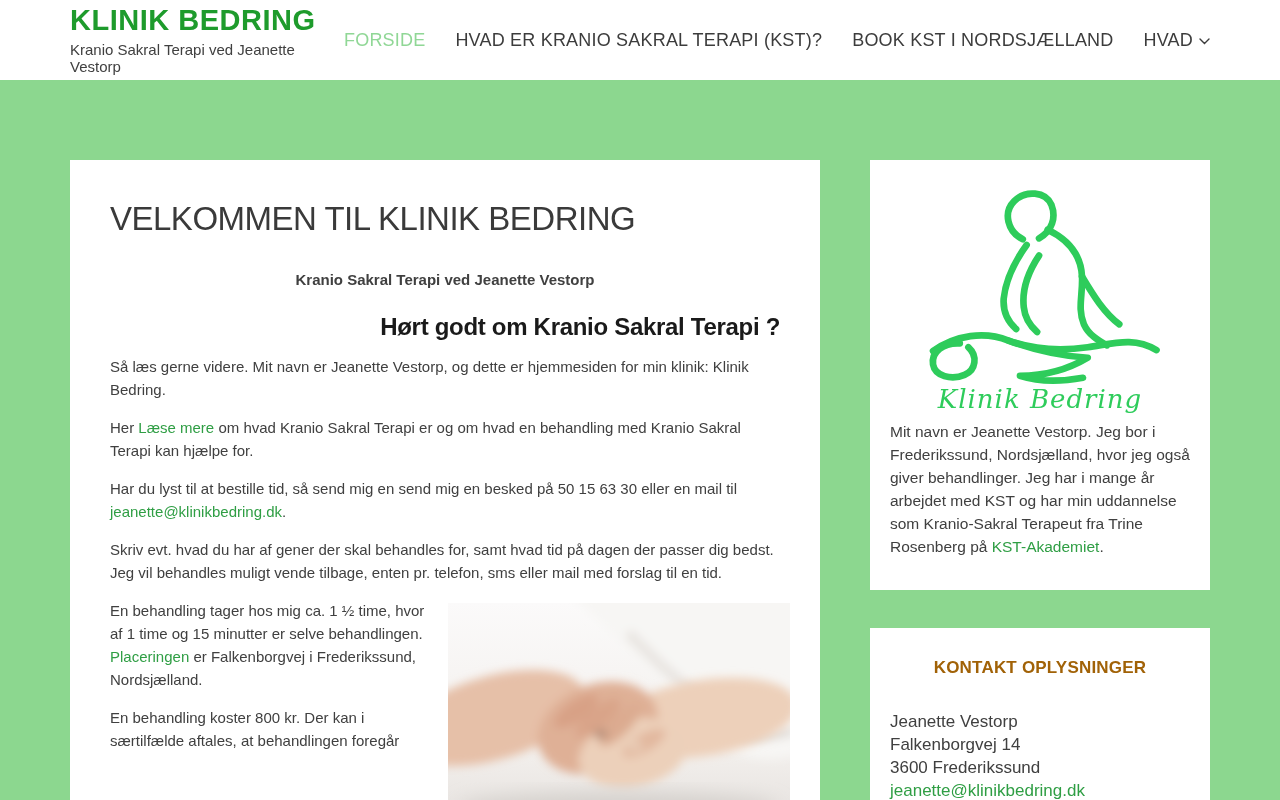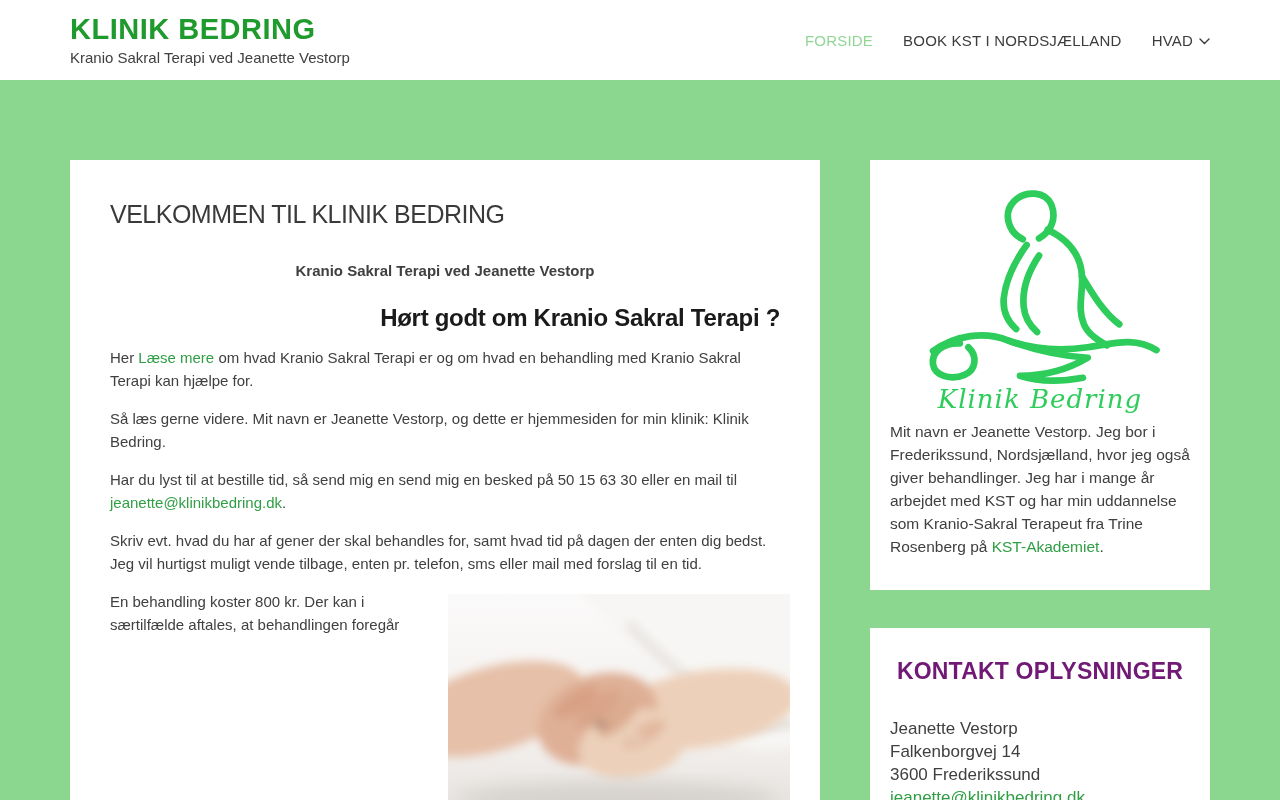--- a/index.html
+++ b/index.html
@@ -24,42 +24,42 @@
   .branding { display: flex; flex-direction: column; }
   .site-title {
     font-size: 29px; font-weight: bold; color: #1E9B2C;
     letter-spacing: 0.5px; text-decoration: none; line-height: 1.1;
     cursor: pointer;
   }
   .site-tagline { font-size: 15px; color: #404040; margin-top: 4px; }
 
   .main-nav { display: flex; align-items: center; gap: 30px; }
   .nav-item {
-    font-size: 15px; color: #3C3C3C; text-decoration: none;
+    font-size: 18px; color: #3C3C3C; text-decoration: none;
     letter-spacing: 0.2px; cursor: pointer; white-space: nowrap;
     display: inline-flex; align-items: center; gap: 6px;
   }
   .nav-item.active { color: #90D796; }
   .chevron-down { display: inline-block; margin-top: 2px; }
 
   
   .content {
     position: absolute; top: 160px; left: 70px;
     display: flex; gap: 50px; align-items: flex-start;
   }
   .card { background: #ffffff; }
 
   
   .main-card {
     width: 750px; min-height: 680px;
     padding: 40px 40px 30px 40px;
   }
   .page-title {
     margin: 0 0 30px 0;
-    font-size: 25px; font-weight: normal; color: #3A3A3A;
+    font-size: 33px; font-weight: normal; color: #3A3A3A;
     letter-spacing: -0.5px;
   }
   .centered-subtitle {
     text-align: center; font-weight: bold; font-size: 17px;
     color: #1E1E1E; margin: 0 0 18px 0;
   }
   .section-heading {
     font-size: 24px; font-weight: bold; color: #1A1A1A;
     margin: 22px 0 14px 0; letter-spacing: -0.3px; text-align: right;
   }
@@ -82,64 +82,67 @@
   .logo-figure { text-align: center; margin: 0 0 6px 0; }
   .logo-script {
     font-family: "DejaVu Serif", serif; font-style: italic;
     font-size: 26px; color: #2ECC5B; text-align: center;
     margin-top: -14px; letter-spacing: 1px;
   }
   .about-text { font-size: 15.5px; line-height: 23px; color: #404040; margin-top: 0; }
 
   .contact-card { width: 340px; height: 212px; margin-top: 38px; padding: 20px 20px; }
   .contact-heading {
-    text-align: center; font-size: 23px; font-weight: bold;
-    color: #701a75; margin: 10px 0 32px 0; letter-spacing: 0.2px;
+    text-align: center; font-size: 17px; font-weight: bold;
+    color: #a16207; margin: 10px 0 32px 0; letter-spacing: 0.2px;
   }
   .contact-line { font-size: 17px; line-height: 23px; color: #404040; }
 </style>
 </head>
 <body>
 
 <header class="site-header">
   <div class="branding">
     <a class="site-title">KLINIK BEDRING</a>
     <div class="site-tagline">Kranio Sakral Terapi ved Jeanette Vestorp</div>
   </div>
   <nav class="main-nav">
     <a class="nav-item active">FORSIDE</a>
+    <a class="nav-item">HVAD ER KRANIO SAKRAL TERAPI (KST)?</a>
     <a class="nav-item">BOOK KST I NORDSJÆLLAND</a>
     <a class="nav-item">
       <span>HVAD</span>
       <svg class="chevron-down" width="11" height="7" viewBox="0 0 11 7">
         <polyline points="1,1 5.5,5.5 10,1" fill="none" stroke="#3C3C3C" stroke-width="1.4" stroke-linecap="round"></polyline>
       </svg>
     </a>
   </nav>
 </header>
 
 <div class="content">
 
   <main class="card main-card">
     <h1 class="page-title">VELKOMMEN TIL KLINIK BEDRING</h1>
     <p class="centered-subtitle">Kranio Sakral Terapi ved Jeanette Vestorp</p>
 
     <h2 class="section-heading">Hørt godt om Kranio Sakral Terapi ?</h2>
 
+    <p>Så læs gerne videre. Mit navn er Jeanette Vestorp, og dette er hjemmesiden for min klinik: Klinik Bedring.</p>
+
     <p><span>Her  </span><a class="green-link">Læse mere</a><span> om hvad Kranio Sakral Terapi er og om hvad en behandling med Kranio Sakral Terapi kan hjælpe for.</span></p>
 
-    <p>Så læs gerne videre. Mit navn er Jeanette Vestorp, og dette er hjemmesiden for min klinik: Klinik Bedring.</p>
-
     <p><span>Har du lyst til at bestille tid, så send mig en send mig en besked på 50 15 63 30 eller en mail  til </span><a class="green-link">jeanette@klinikbedring.dk</a><span>.</span></p>
 
-    <p>Skriv evt. hvad du har af gener der skal behandles for, samt hvad tid på dagen der enten dig bedst. Jeg vil hurtigst muligt vende tilbage, enten pr. telefon, sms  eller mail med forslag til en tid.</p>
+    <p>Skriv evt. hvad du har af gener der skal behandles for, samt hvad tid på dagen der passer dig bedst. Jeg vil behandles muligt vende tilbage, enten pr. telefon, sms  eller mail med forslag til en tid.</p>
 
 
     <div class="two-col">
       <div class="text-col">
+        <p><span>En behandling tager hos mig ca. 1 ½ time, hvor af  1 time og 15 minutter er selve behandlingen.</span><br>
+          <a class="green-link">Placeringen</a><span> er Falkenborgvej i Frederikssund, Nordsjælland.</span></p>
         <p>En behandling koster 800 kr. Der kan i særtilfælde aftales, at behandlingen foregår</p>
       </div>
 
       <div class="photo-box">
         <svg width="342" height="215" viewBox="0 0 342 215">
           <defs>
             <linearGradient id="phBg" x1="0" y1="0" x2="0" y2="1">
               <stop offset="0" stop-color="#fbfafa"></stop>
               <stop offset="0.7" stop-color="#f2efec"></stop>
               <stop offset="1" stop-color="#e6e2df"></stop>

